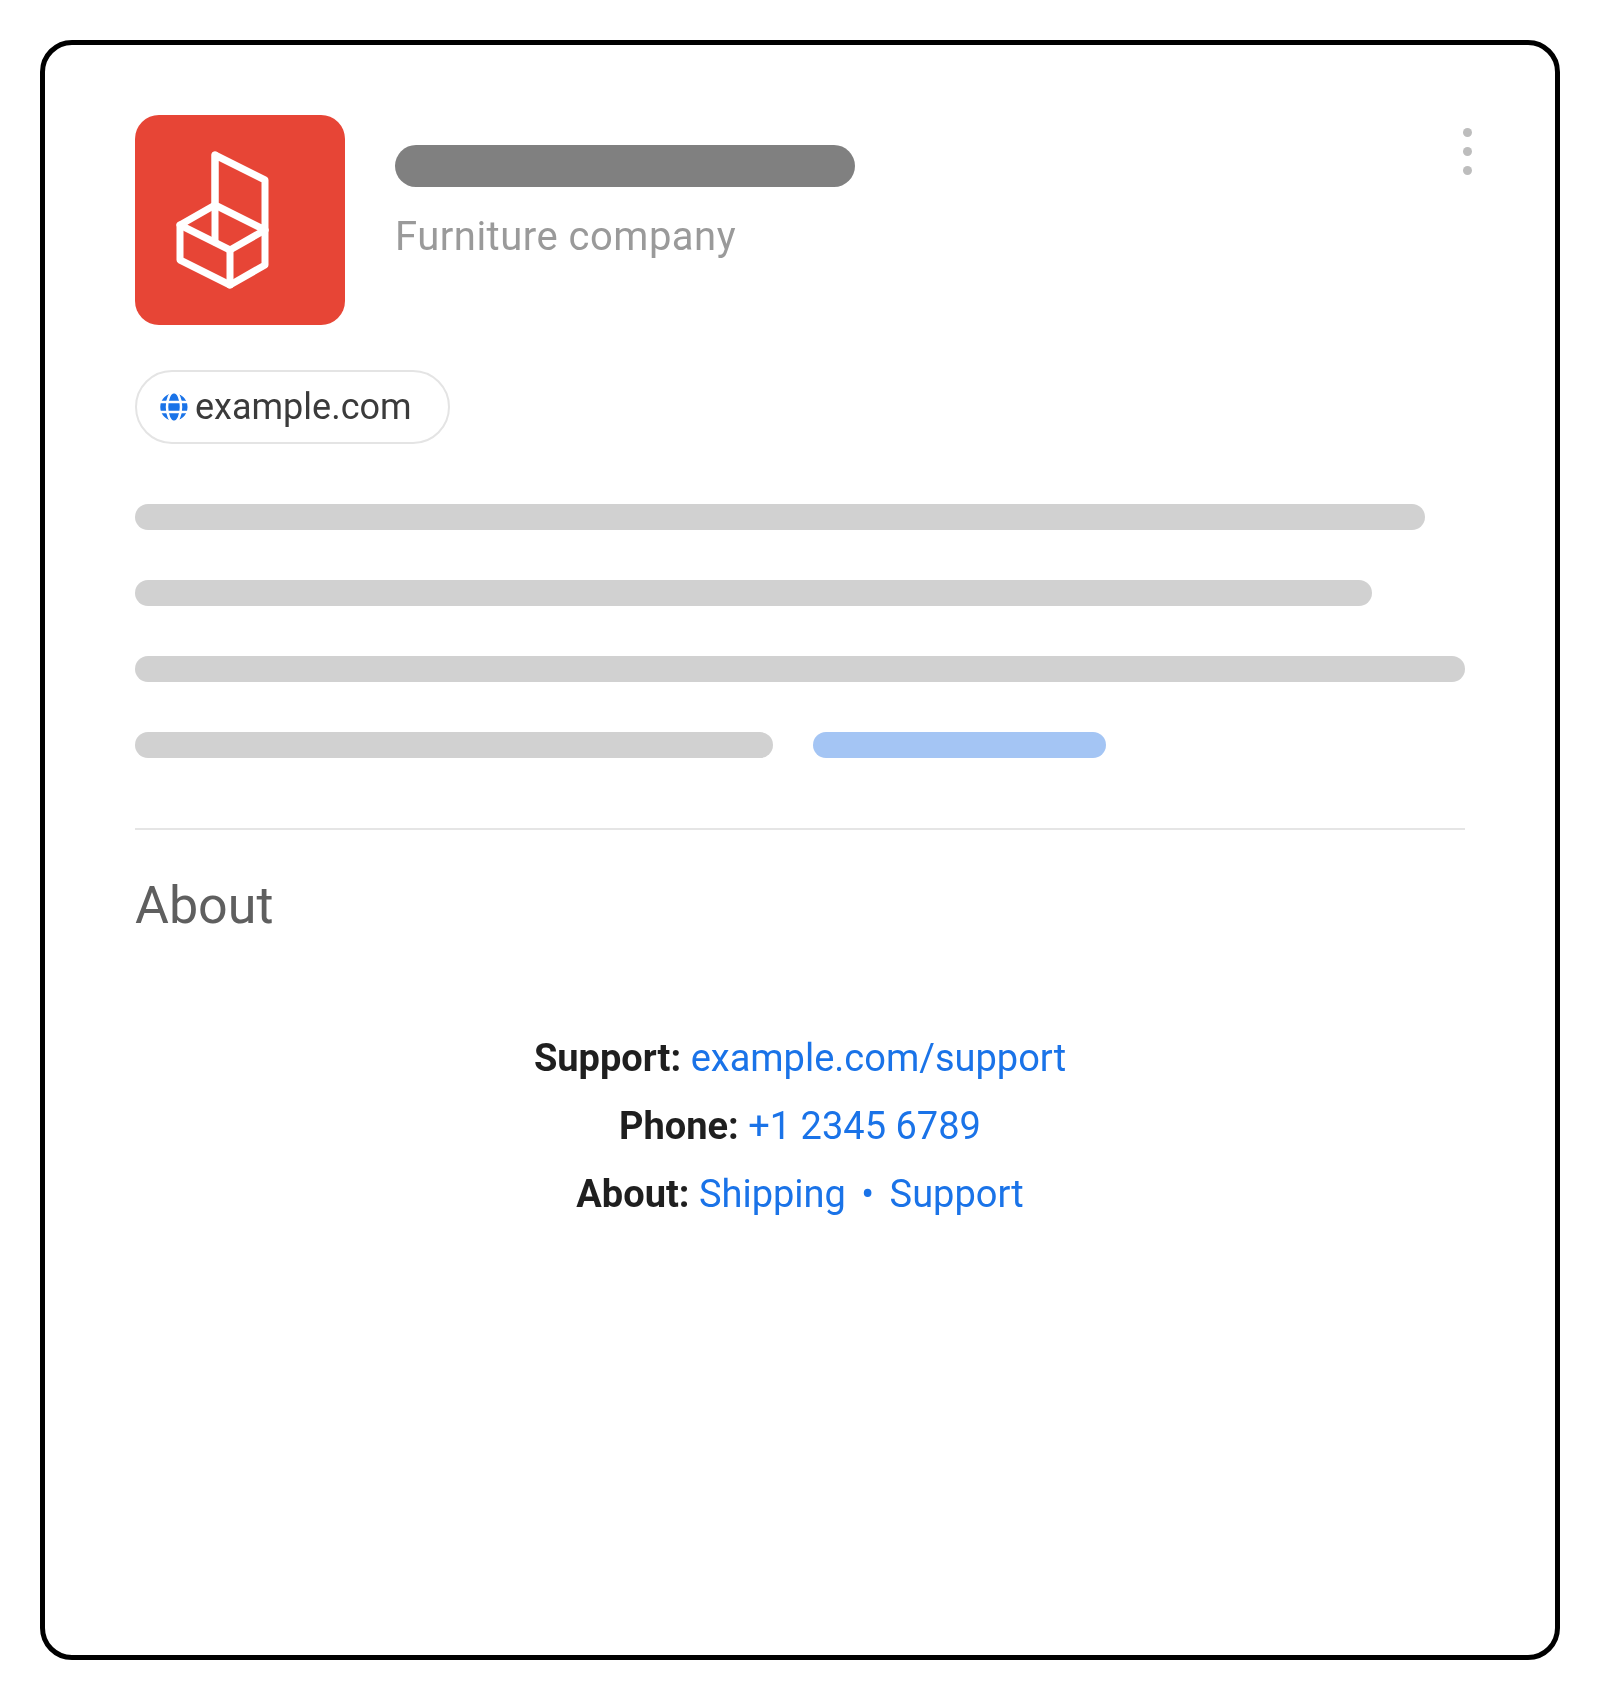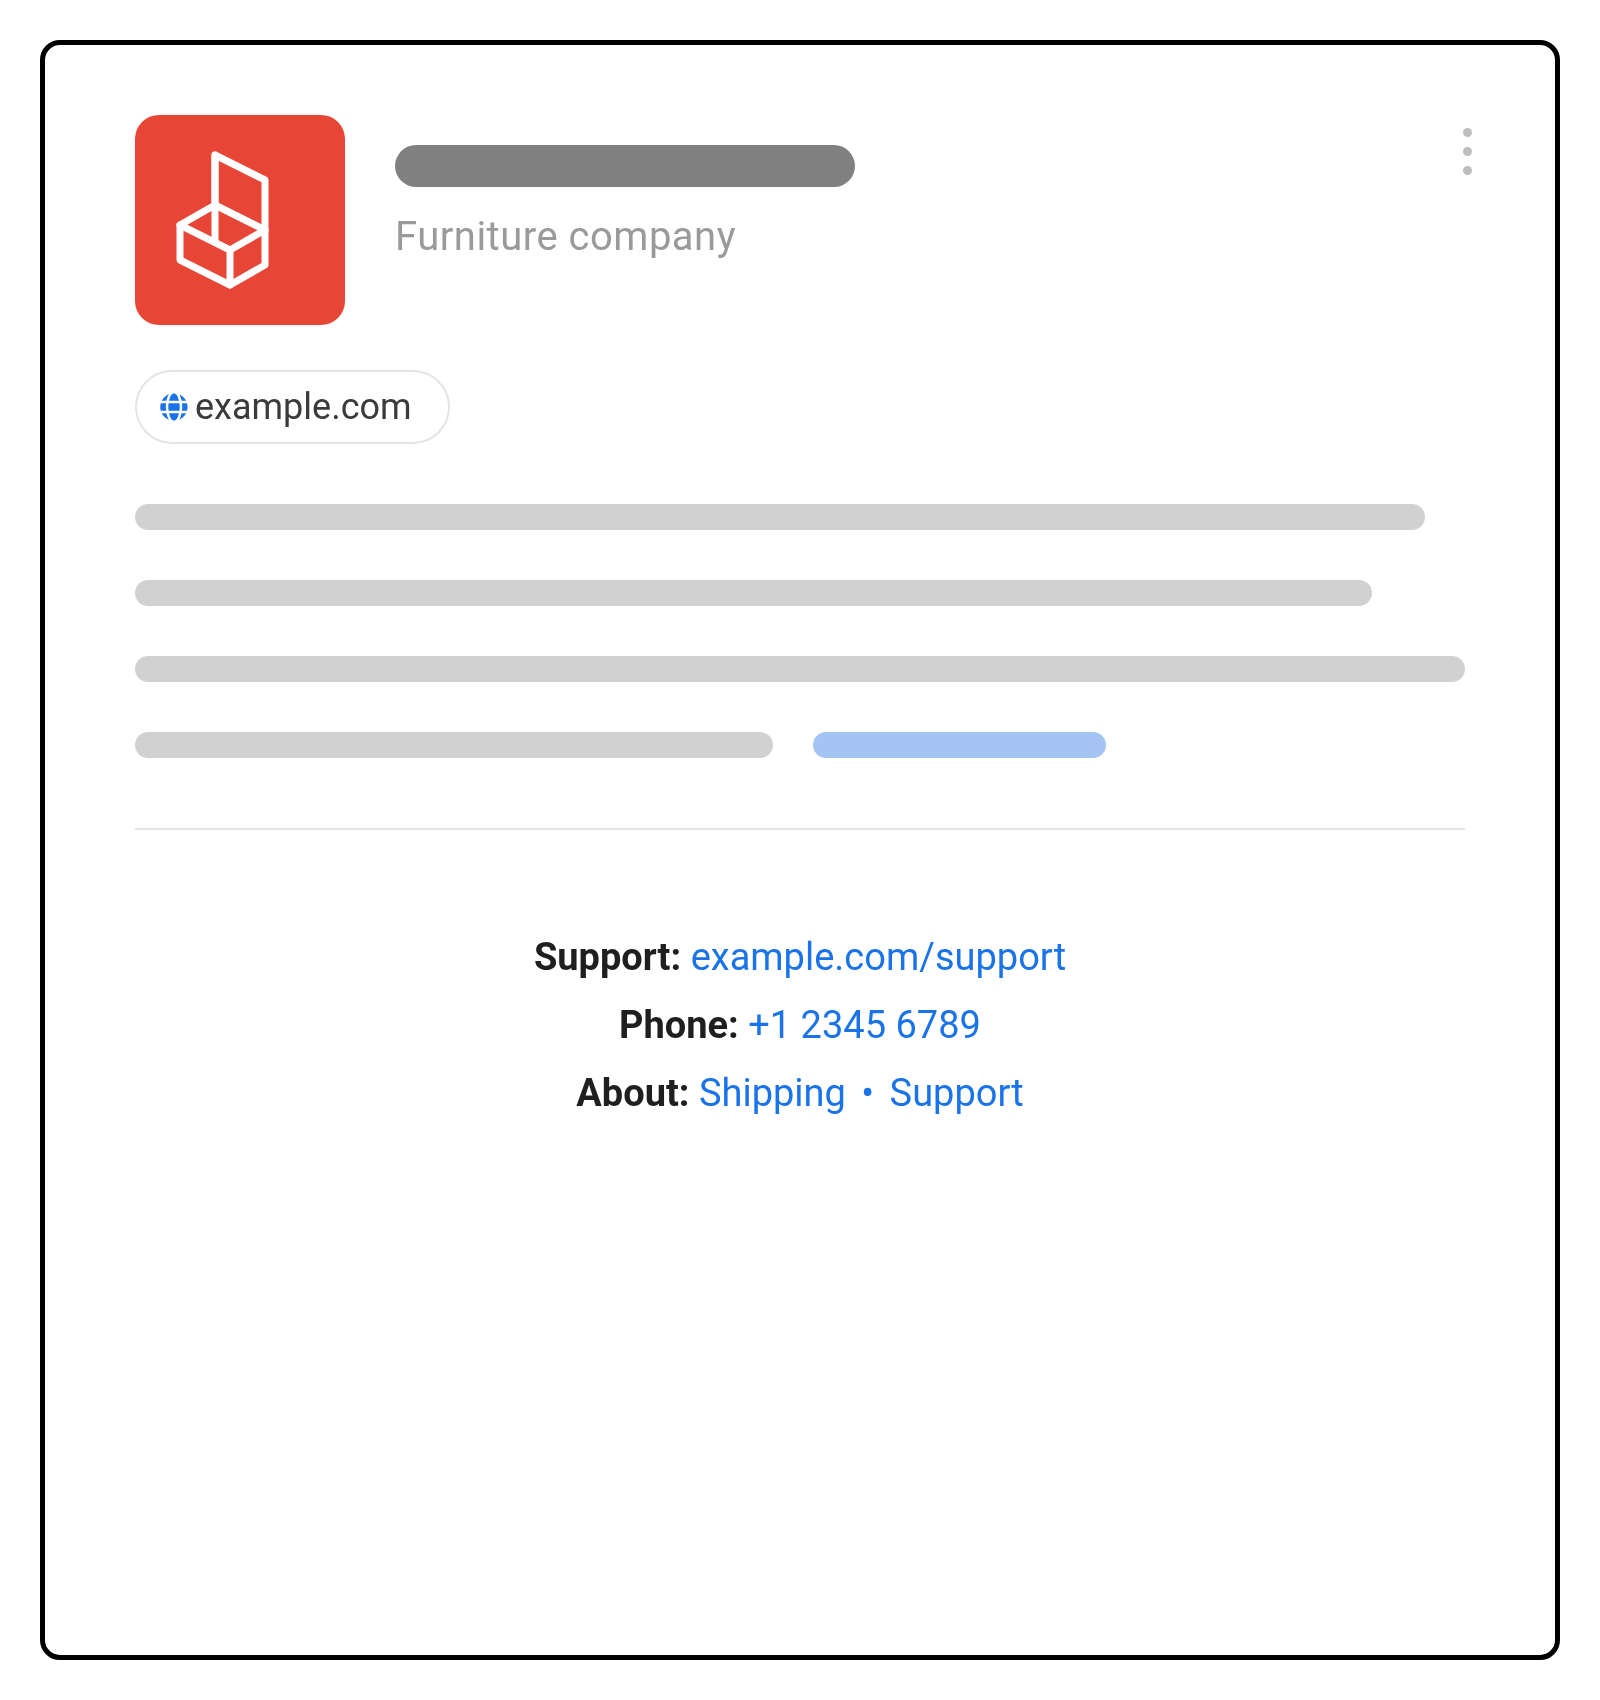--- a/index.html
+++ b/index.html
@@ -8,21 +8,21 @@
       padding: 40px;
       font-family: -apple-system, BlinkMacSystemFont, 'Segoe UI', Roboto, Arial, sans-serif;
       background: #fff;
       width: 1600px;
       height: 1700px;
     }
     .card {
       width: 1520px;
       height: 1620px;
       border: 5px solid #000;
-      border-radius: 20px;
+      border-radius: 32px;
       padding: 70px 90px 48px 90px;
       position: relative;
       background: #fff;
     }
     .header {
       display: flex;
       align-items: flex-start;
       gap: 50px;
       margin-bottom: 45px;
     }
@@ -213,20 +213,21 @@
     <div class="ph" style="width:93%"></div>
     <div class="ph" style="width:100%"></div>
     <div class="ph-row-last">
       <div class="ph" style="width:48%"></div>
       <div class="ph ph-blue" style="width:22%"></div>
     </div>
   </div>
 
   <div class="divider"></div>
 
+  <div class="about-heading">About</div>
 
   <div class="stats-row">
     <div class="stat-divider"></div>
   </div>
 
   <div class="contact-list">
     <div class="contact-row">
       <span class="contact-label">Support: </span><span class="link">example.com/support</span>
     </div>
     <div class="contact-row">

